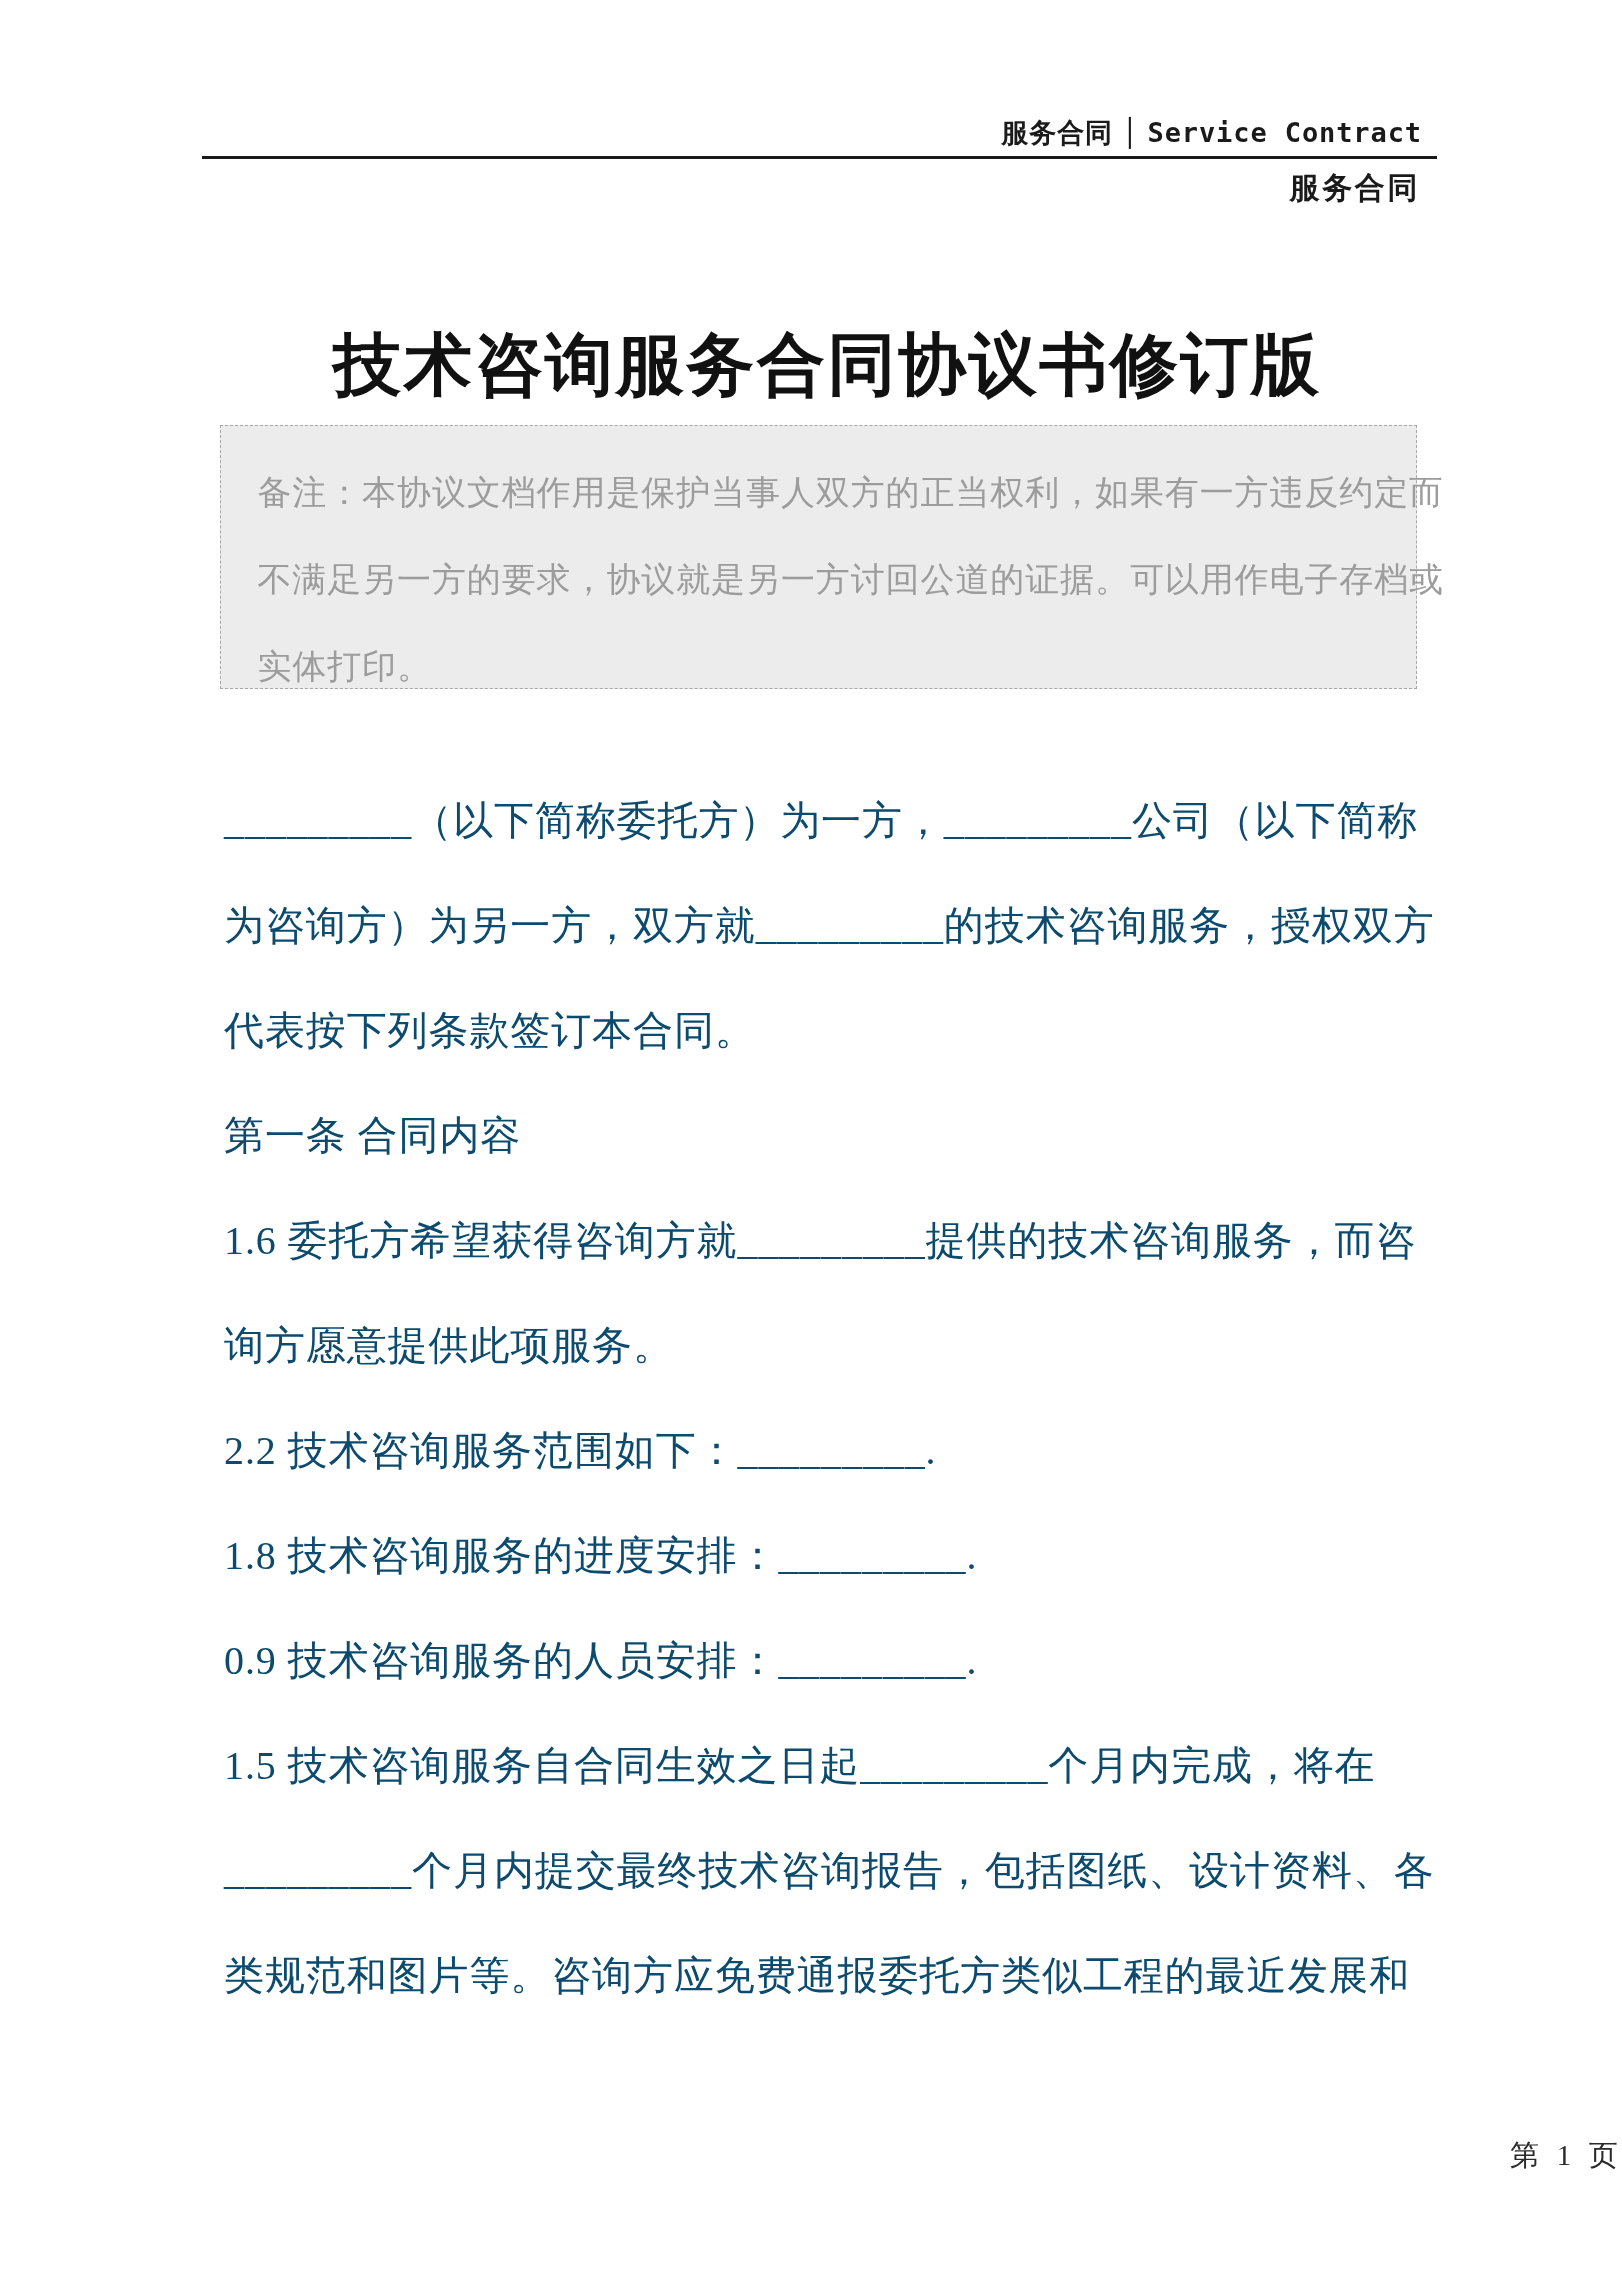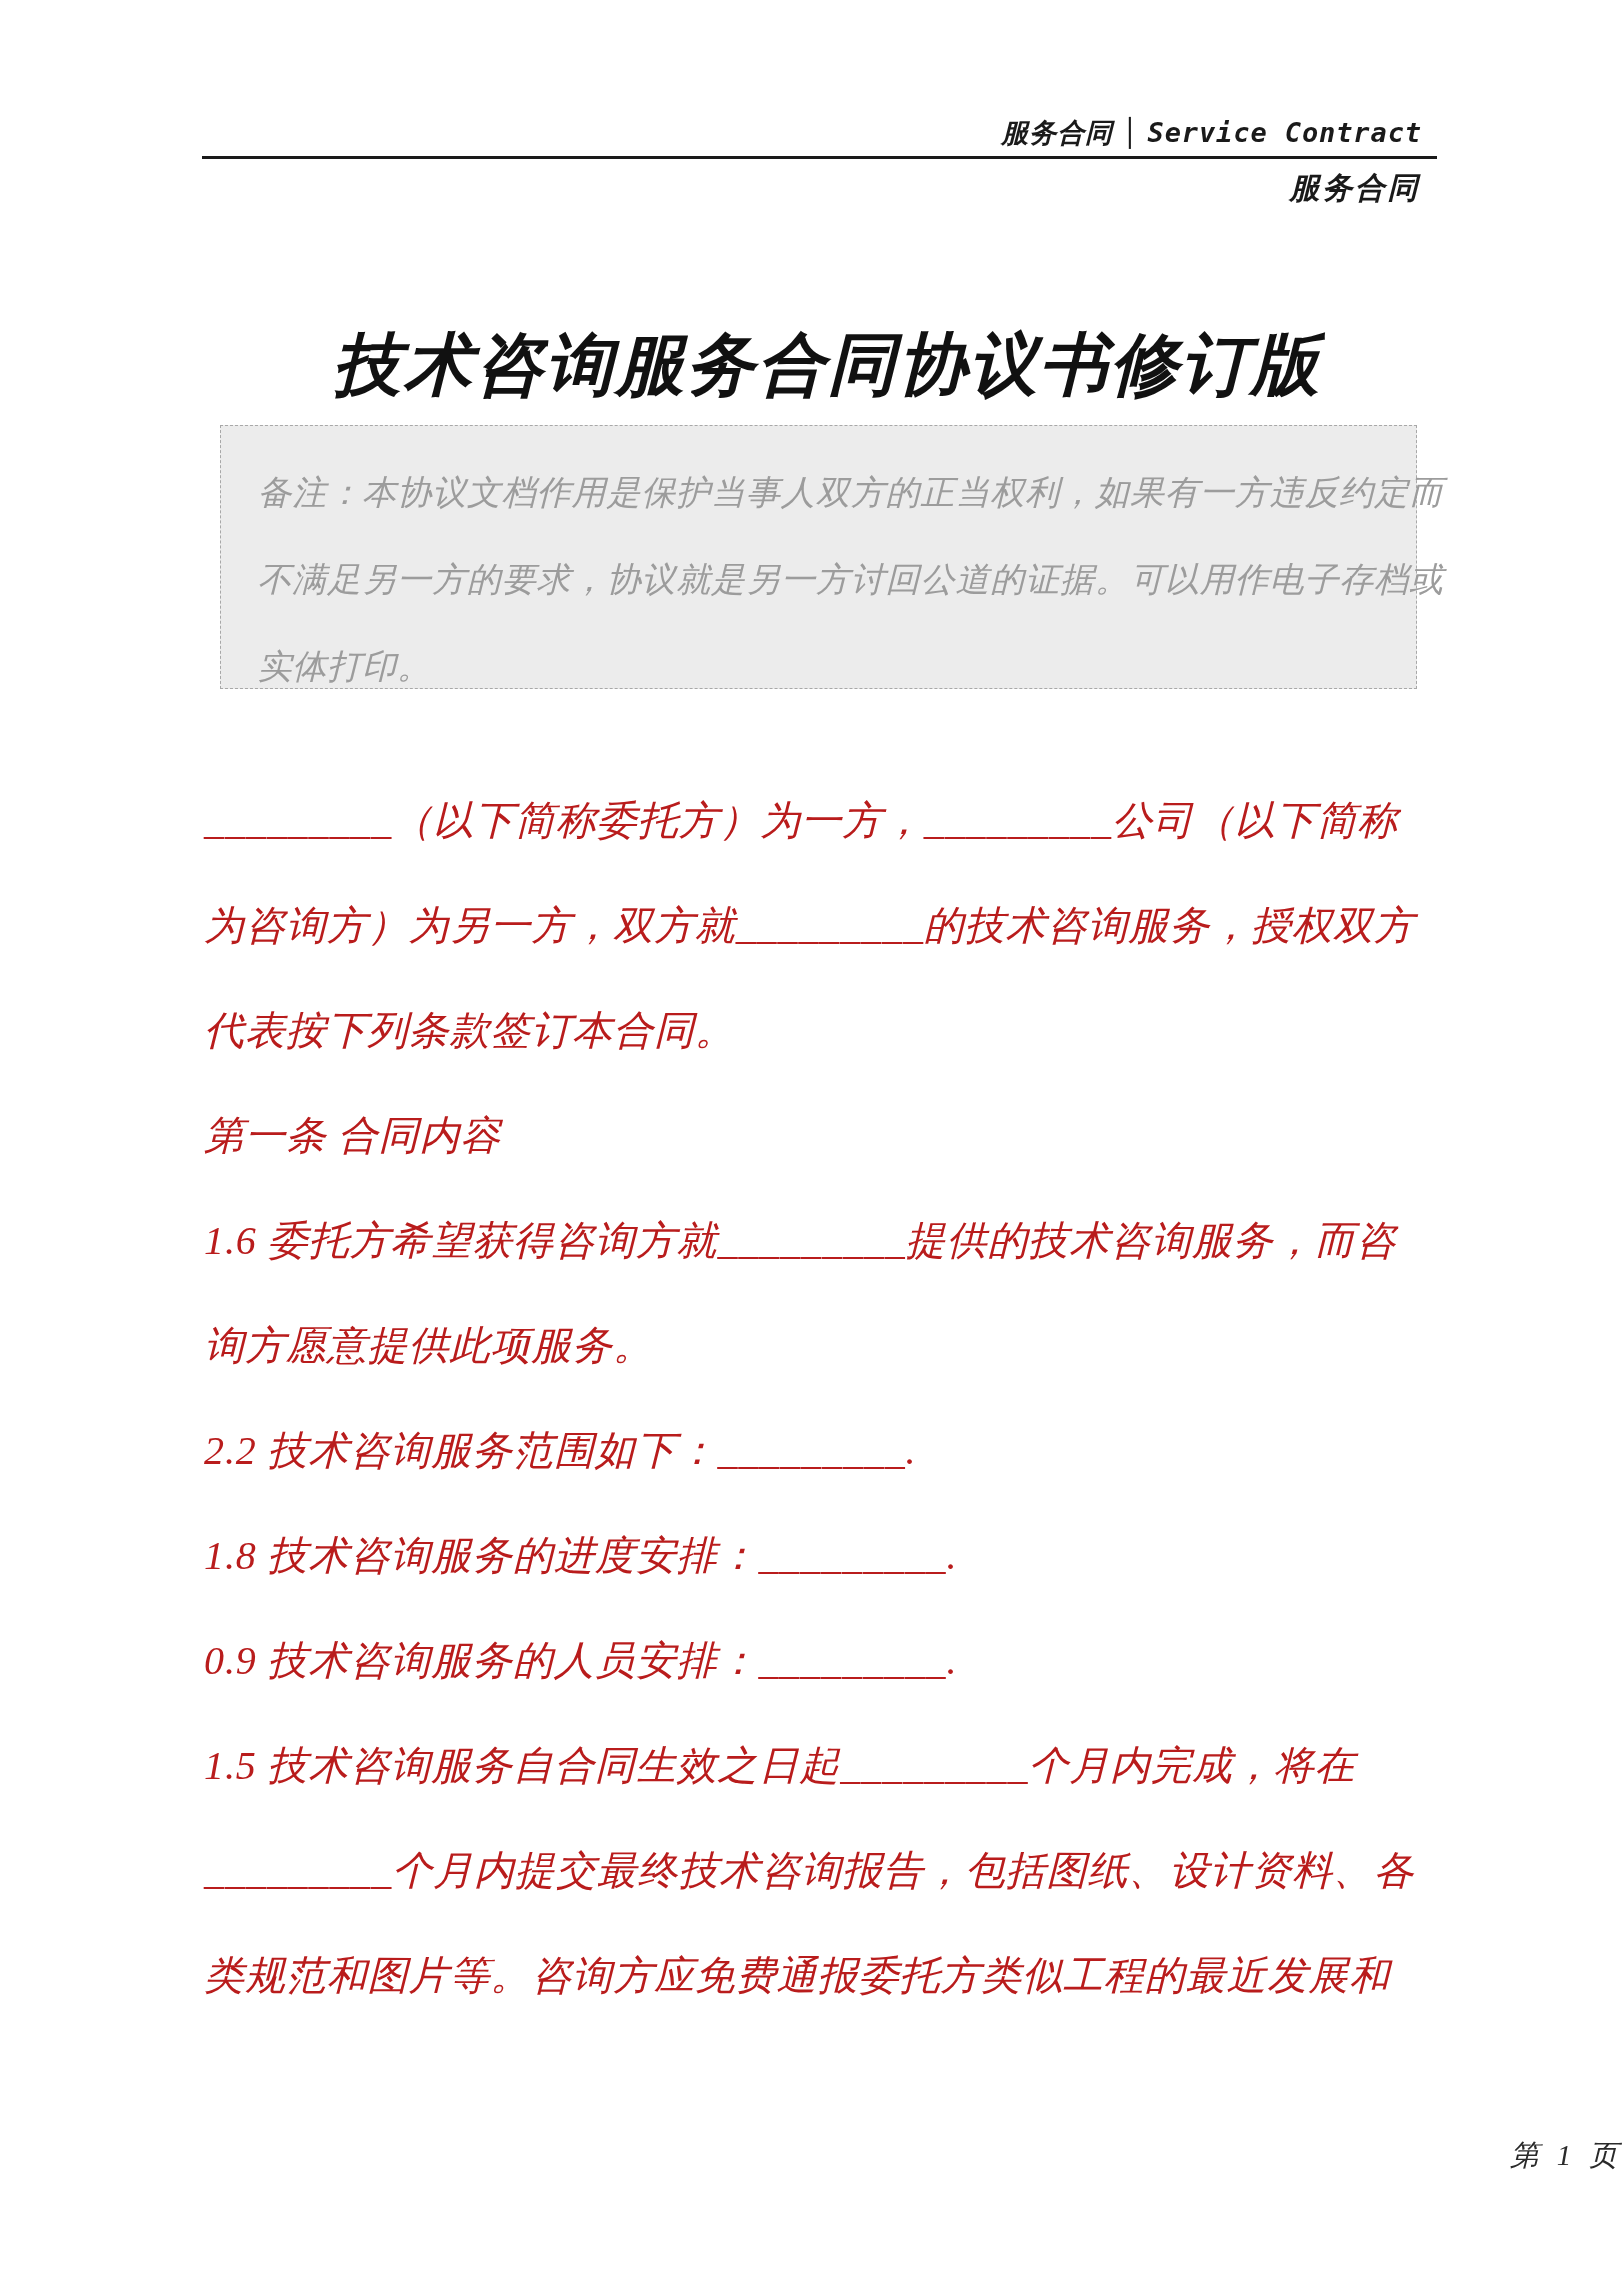--- a/index.html
+++ b/index.html
@@ -8,21 +8,20 @@
     background: #ffffff;
   }
   .page {
     position: relative;
     width: 1622px;
     height: 2295px;
     background: #ffffff;
     font-family: "Liberation Serif", serif;
     color: #1c1c1c;
     overflow: hidden;
-    font-style: italic;
   }
 
   
   .header-top {
     position: absolute;
     top: 115px;
     left: 201px;
     width: 1221px;
     text-align: right;
     font-family: "DejaVu Sans Mono", monospace;
@@ -100,23 +99,24 @@
     position: absolute;
     top: 768px;
     left: 204px;
     width: 1221px;
   }
   .body-line {
     height: 105px;
     display: flex;
     align-items: center;
     font-size: 40px;
-    color: #b91c1c;
+    color: #0c4a6e;
     letter-spacing: 0.9px;
     white-space: nowrap;
+    margin-left: 20px;
   }
 
   
   .page-footer {
     position: absolute;
     top: 2136px;
     left: 0;
     width: 1623px;
     text-align: right;
     font-size: 29px;

